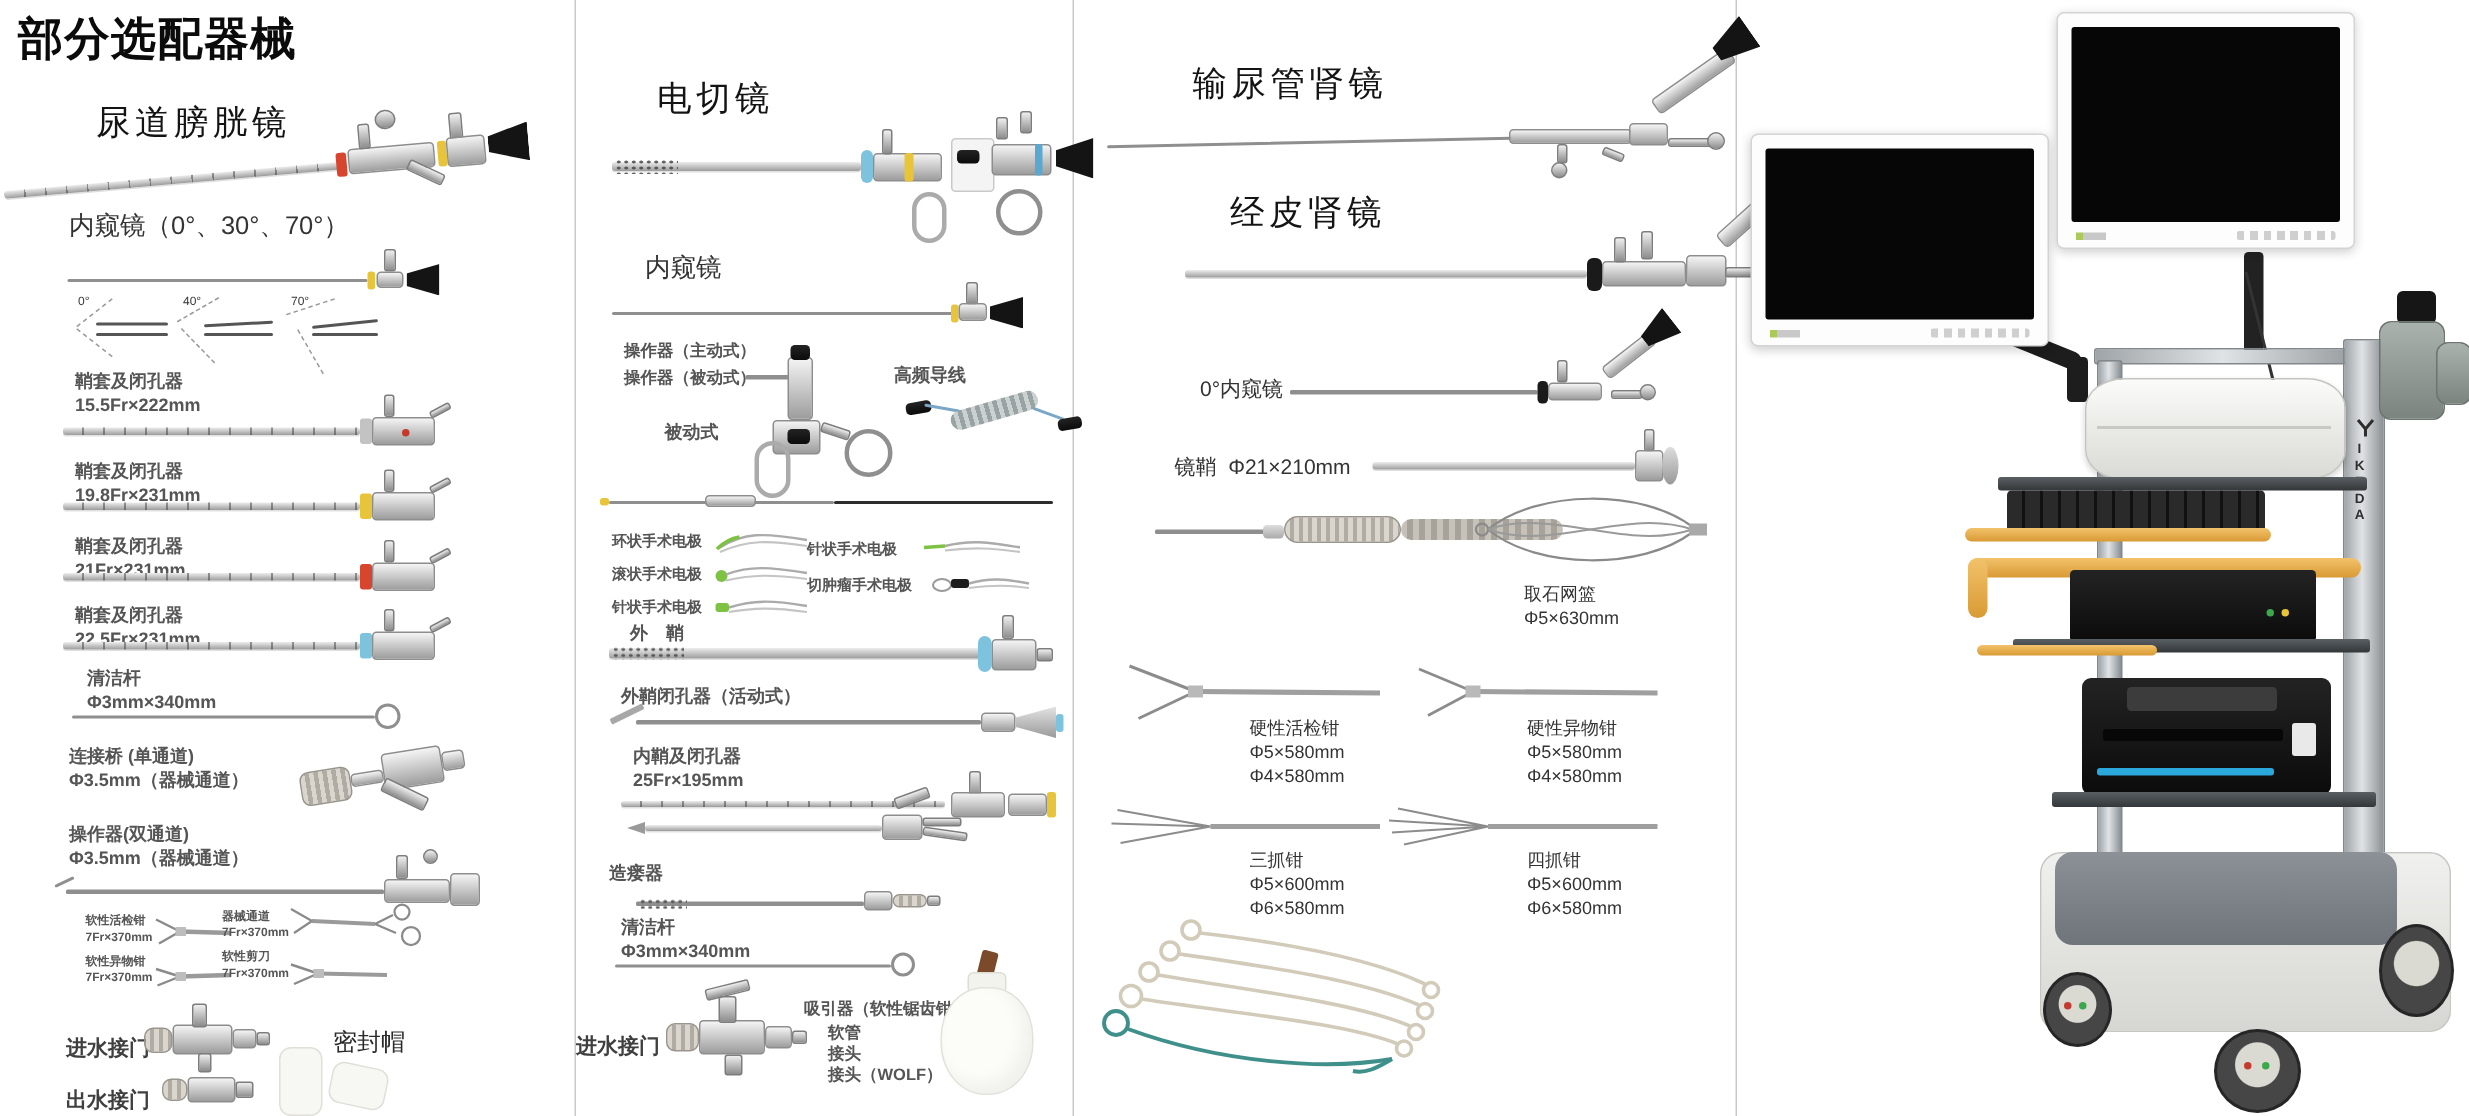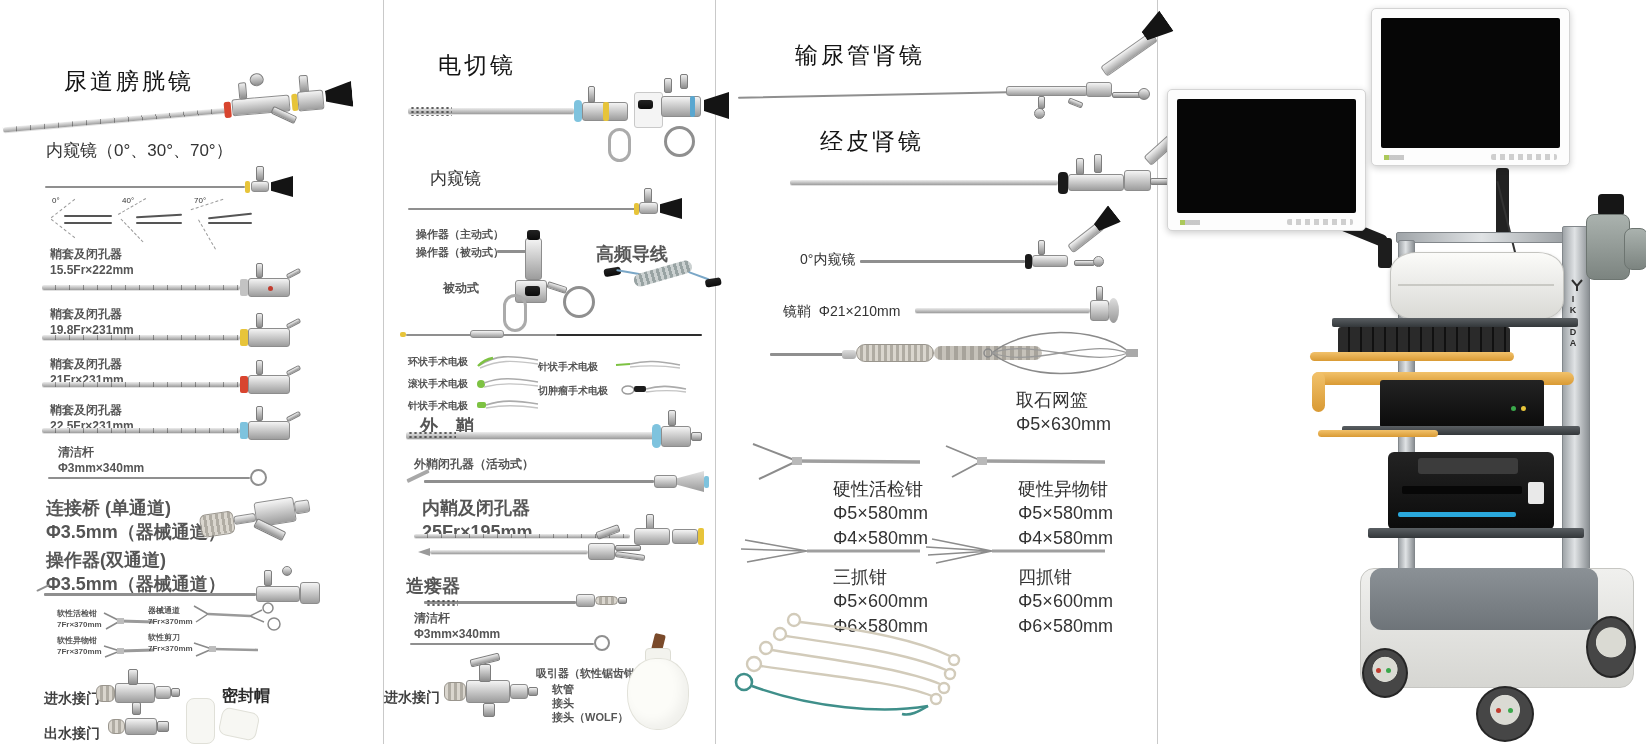--- a/index.html
+++ b/index.html
@@ -5,21 +5,21 @@
   body{margin:0;background:#fff}
   .page{position:relative;width:1646px;height:744px;background:#fff;overflow:hidden;
         font-family:"Liberation Sans","DejaVu Sans",sans-serif;color:#222}
   .abs{position:absolute}
   .region{position:absolute;left:0;top:0;width:1646px;height:744px;pointer-events:none}
   .divider{position:absolute;top:0;bottom:0;width:1px;background:#c9c9c9}
   .title{position:absolute;font-size:30px;font-weight:700;color:#0b0b0b;letter-spacing:1px}
   .hdr{position:absolute;font-size:23px;color:#141414;letter-spacing:3px}
   .lbl{position:absolute;font-weight:600;color:#555;line-height:1.35}
   .lblb{position:absolute;font-weight:400;color:#333;line-height:1.35}
-  .t14{font-size:14px}.t13{font-size:18px}.t12{font-size:12px}.t11{font-size:11px}.t10{font-size:10px}.t8{font-size:8px}
+  .t14{font-size:14px}.t13{font-size:12px}.t12{font-size:12px}.t11{font-size:11px}.t10{font-size:10px}.t8{font-size:8px}
   .rod{position:absolute;height:4px;background:linear-gradient(#ededed,#9c9c9c);border-radius:2px;box-shadow:0 1px 0 rgba(0,0,0,.12)}
   .rodthin{position:absolute;height:2px;background:#8f8f8f;border-radius:1px}
   .ticks{position:absolute;inset:0;background-image:repeating-linear-gradient(90deg,transparent 0 13px,rgba(60,60,60,.5) 13px 14px)}
   .cup{position:absolute;background:#141414;clip-path:polygon(0 30%,100% 0,100% 100%,0 70%)}
   .hub{position:absolute;background:linear-gradient(#f4f4f4,#9d9d9d);border:1px solid #8d8d8d;border-radius:3px;box-sizing:border-box}
   .knob{position:absolute;background:linear-gradient(#efefef,#8d8d8d);border:1px solid #7d7d7d;border-radius:2px;box-sizing:border-box}
   .ringc{position:absolute;border-radius:2px}
   .loop{position:absolute;border:2px solid #8f8f8f;border-radius:50%;box-sizing:border-box}
   .loopo{position:absolute;border:3px solid #ababab;border-radius:14px;box-sizing:border-box}
   .dots{background-image:radial-gradient(rgba(70,70,70,.85) 1px,transparent 1.5px);background-size:5px 4px}
@@ -44,20 +44,21 @@
 </head>
 <body>
 
 <div class="page">
 
   <div class="divider" style="left:383px"></div>
   <div class="divider" style="left:715px"></div>
   <div class="divider" style="left:1157px"></div>
 
   <div class="region">
+    <div class="title" style="left:12px;top:6px">部分选配器械</div>
     <div class="hdr" style="left:64px;top:66px">尿道膀胱镜</div>
 
     <div class="abs" style="left:0;top:58px;width:368px;height:84px;transform:rotate(-5deg);transform-origin:55% 60%">
       <div class="rod" style="left:2px;top:52px;width:224px;height:5px">
           <div class="ticks"></div>
         </div>
       <div class="ringc" style="left:224px;top:46px;width:7px;height:16px;background:#d8452f"></div>
       <div class="hub" style="left:232px;top:44px;width:58px;height:17px"></div>
       <div class="knob" style="left:240px;top:28px;width:8px;height:17px"></div>
       <div class="knob" style="left:252px;top:20px;width:14px;height:13px;border-radius:50%"></div>
@@ -238,21 +239,21 @@
       <div class="knob" style="left:36px;top:30px;width:9px;height:13px"></div>
       <div class="hub" style="left:59px;top:14px;width:16px;height:13px"></div>
       <div class="knob" style="left:75px;top:16px;width:9px;height:9px"></div>
     </div>
     <div class="lbl t14" style="left:44px;top:724px;color:#3f3f3f">出水接门</div>
     <div class="abs" style="left:108px;top:716px;width:66px;height:22px">
       <div class="knurl" style="left:0;top:3px;width:17px;height:15px"></div>
       <div class="hub" style="left:17px;top:2px;width:32px;height:17px"></div>
       <div class="knob" style="left:49px;top:5px;width:12px;height:11px"></div>
     </div>
-    <div class="lbl" style="left:222px;top:685px;font-size:16px;font-weight:700;color:#2a2a2a">密封帽</div>
+    <div class="lbl" style="left:222px;top:685px;font-size:16px;font-weight:400;color:#2a2a2a">密封帽</div>
     <div class="cap" style="left:186px;top:698px;width:27px;height:44px"></div>
     <div class="cap" style="left:220px;top:710px;width:36px;height:26px;transform:rotate(12deg)"></div>
   </div>
 
   <div class="region">
     <div class="hdr" style="left:438px;top:50px">电切镜</div>
 
     <div class="abs" style="left:402px;top:70px;width:330px;height:90px">
       <div class="rod" style="left:6px;top:38px;width:166px;height:6px"></div>
       <div class="abs dots" style="left:8px;top:36px;width:42px;height:10px"></div>

